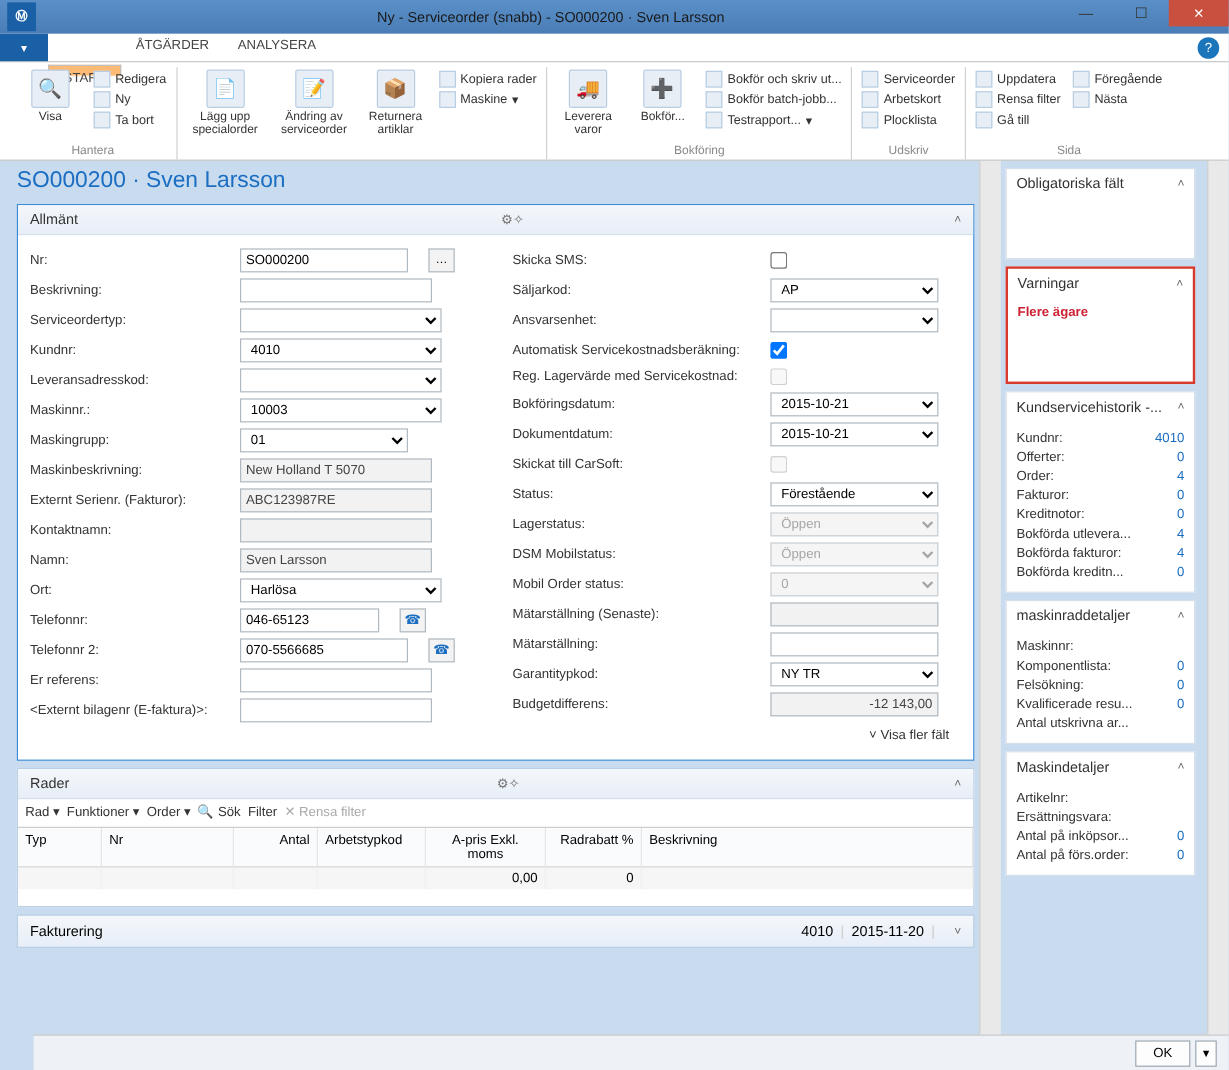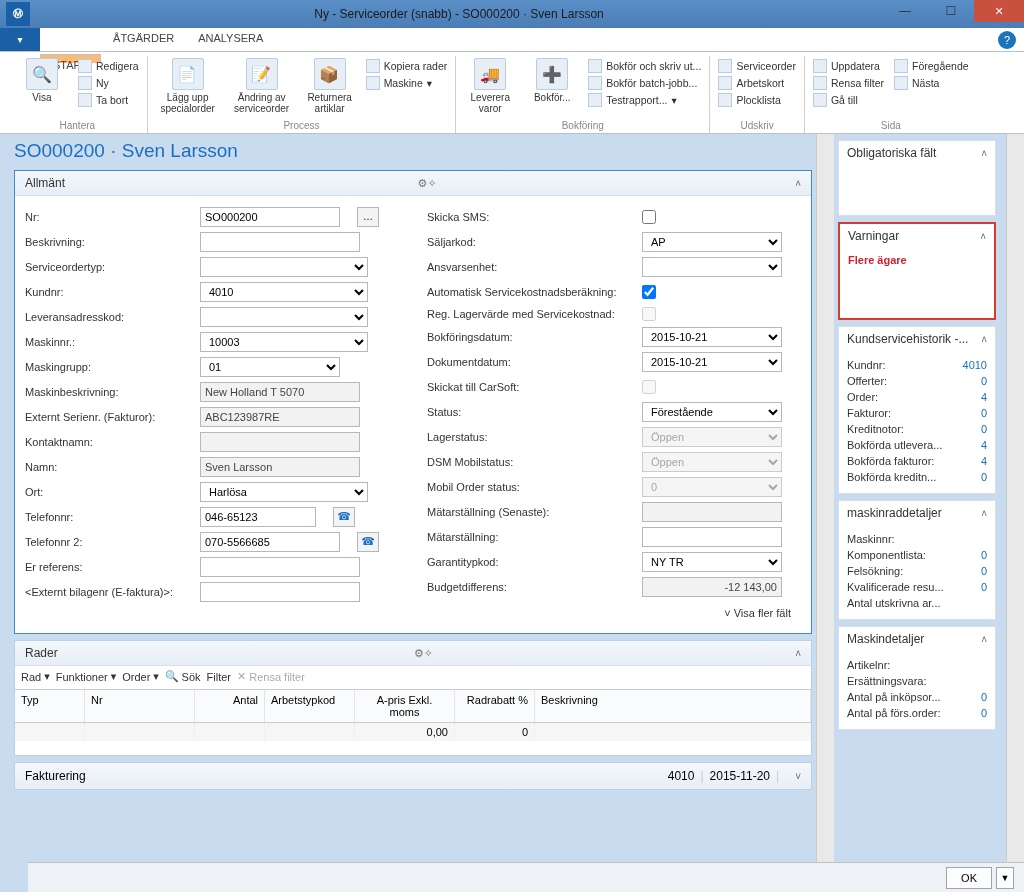--- a/index.html
+++ b/index.html
@@ -162,21 +162,20 @@
 artiklar</div>
         </div>
       <div class="rlist">
         <div class="ritem">
             <span class="ri-icon"></span>
             <span>Kopiera rader</span>
           </div>
         <div class="ritem"><span class="ri-icon"></span><span>Maskine</span> ▾</div>
       </div>
     </div>
-    <div class="rgroup-label">Process</div>
   </div>
   <div class="rgroup">
     <div class="rgroup-buttons">
       <div class="rbtn-big">
           <div class="ricon">🚚</div>
           <div class="rlabel">Leverera
 varor</div>
         </div>
       <div class="rbtn-big">
           <div class="ricon">➕</div>

